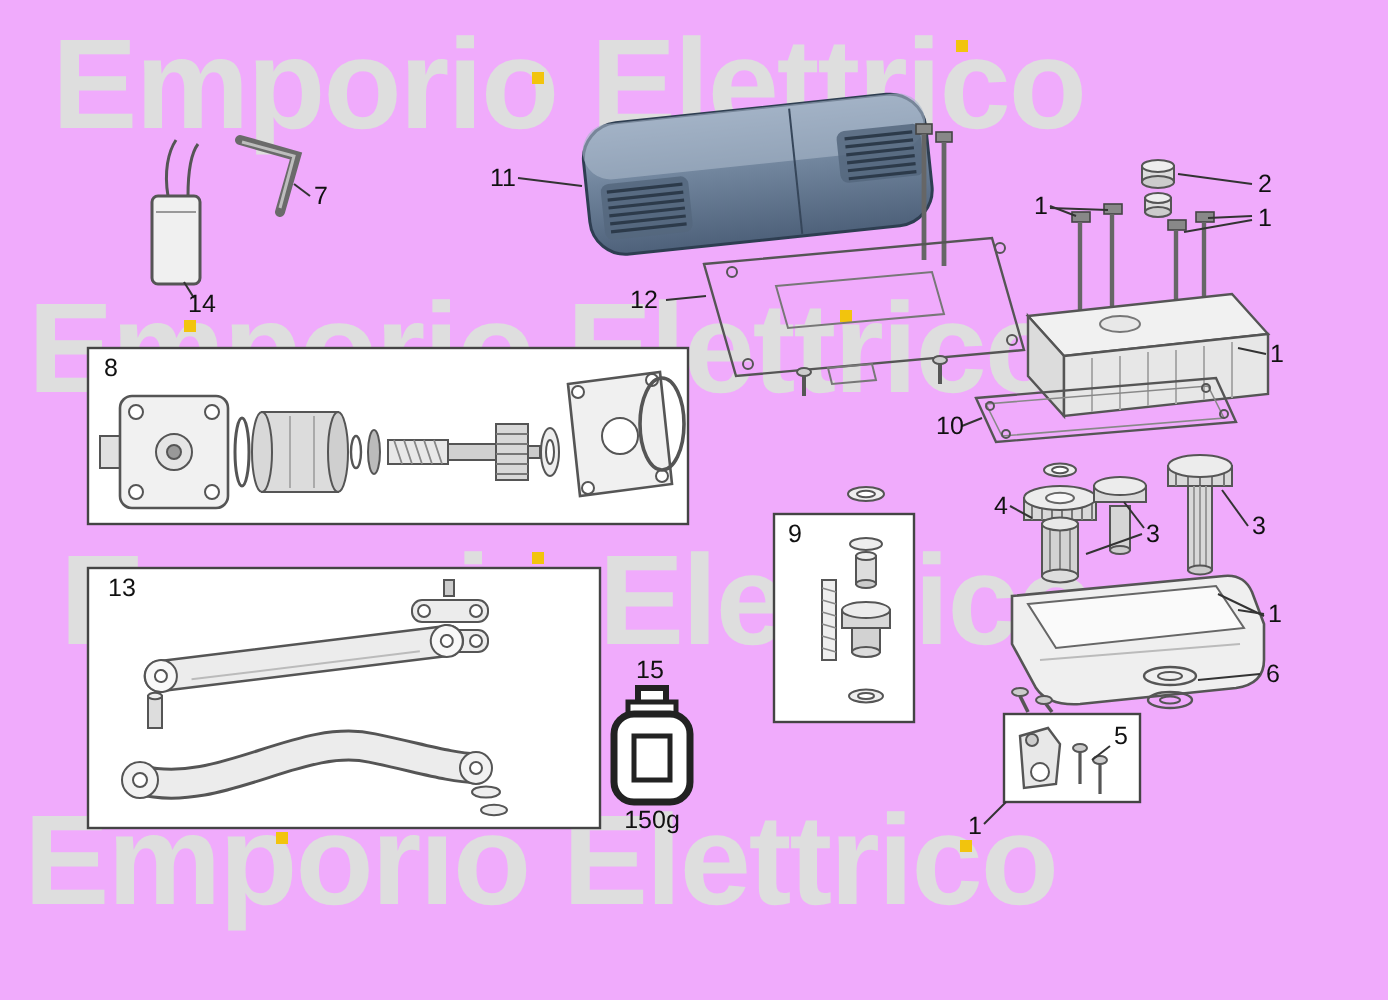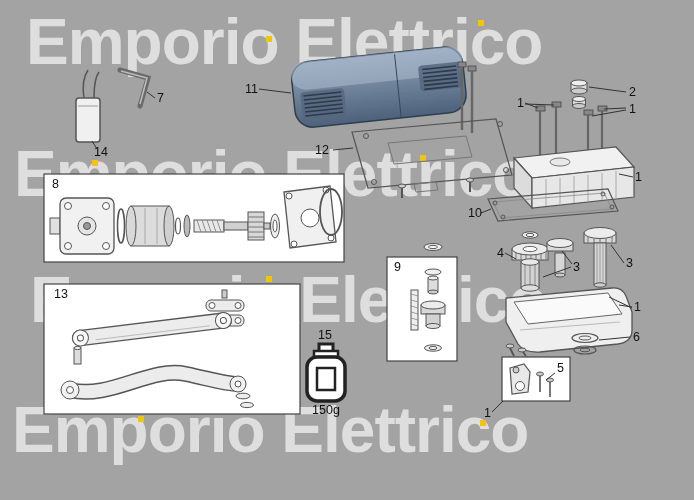--- a/index.html
+++ b/index.html
@@ -1,16 +1,16 @@
 <!DOCTYPE html>
 <html><head>
 <meta charset="utf-8">
 <style>
   html,body{margin:0;padding:0;background:#ffffff;}
-  .stage{position:relative;width:694px;height:500px;background:#a3a3a3;overflow:hidden;
+  .stage{position:relative;width:694px;height:500px;background:#f0abfc;overflow:hidden;
          font-family:"Liberation Sans",sans-serif;}
   svg{position:absolute;left:0;top:0;}
   .wm{font-family:"Liberation Sans",sans-serif;font-weight:bold;font-size:64px;letter-spacing:-1px;}
   .callout{font-family:"Liberation Sans",sans-serif;font-size:12.5px;fill:#111111;}
   .leader{stroke:#333333;stroke-width:1;fill:none;}
   .box{fill:#ffffff;stroke:#444444;stroke-width:1.2;}
   .ln{stroke:#555555;stroke-width:1.2;fill:none;}
 </style>
 </head>
 <body>

